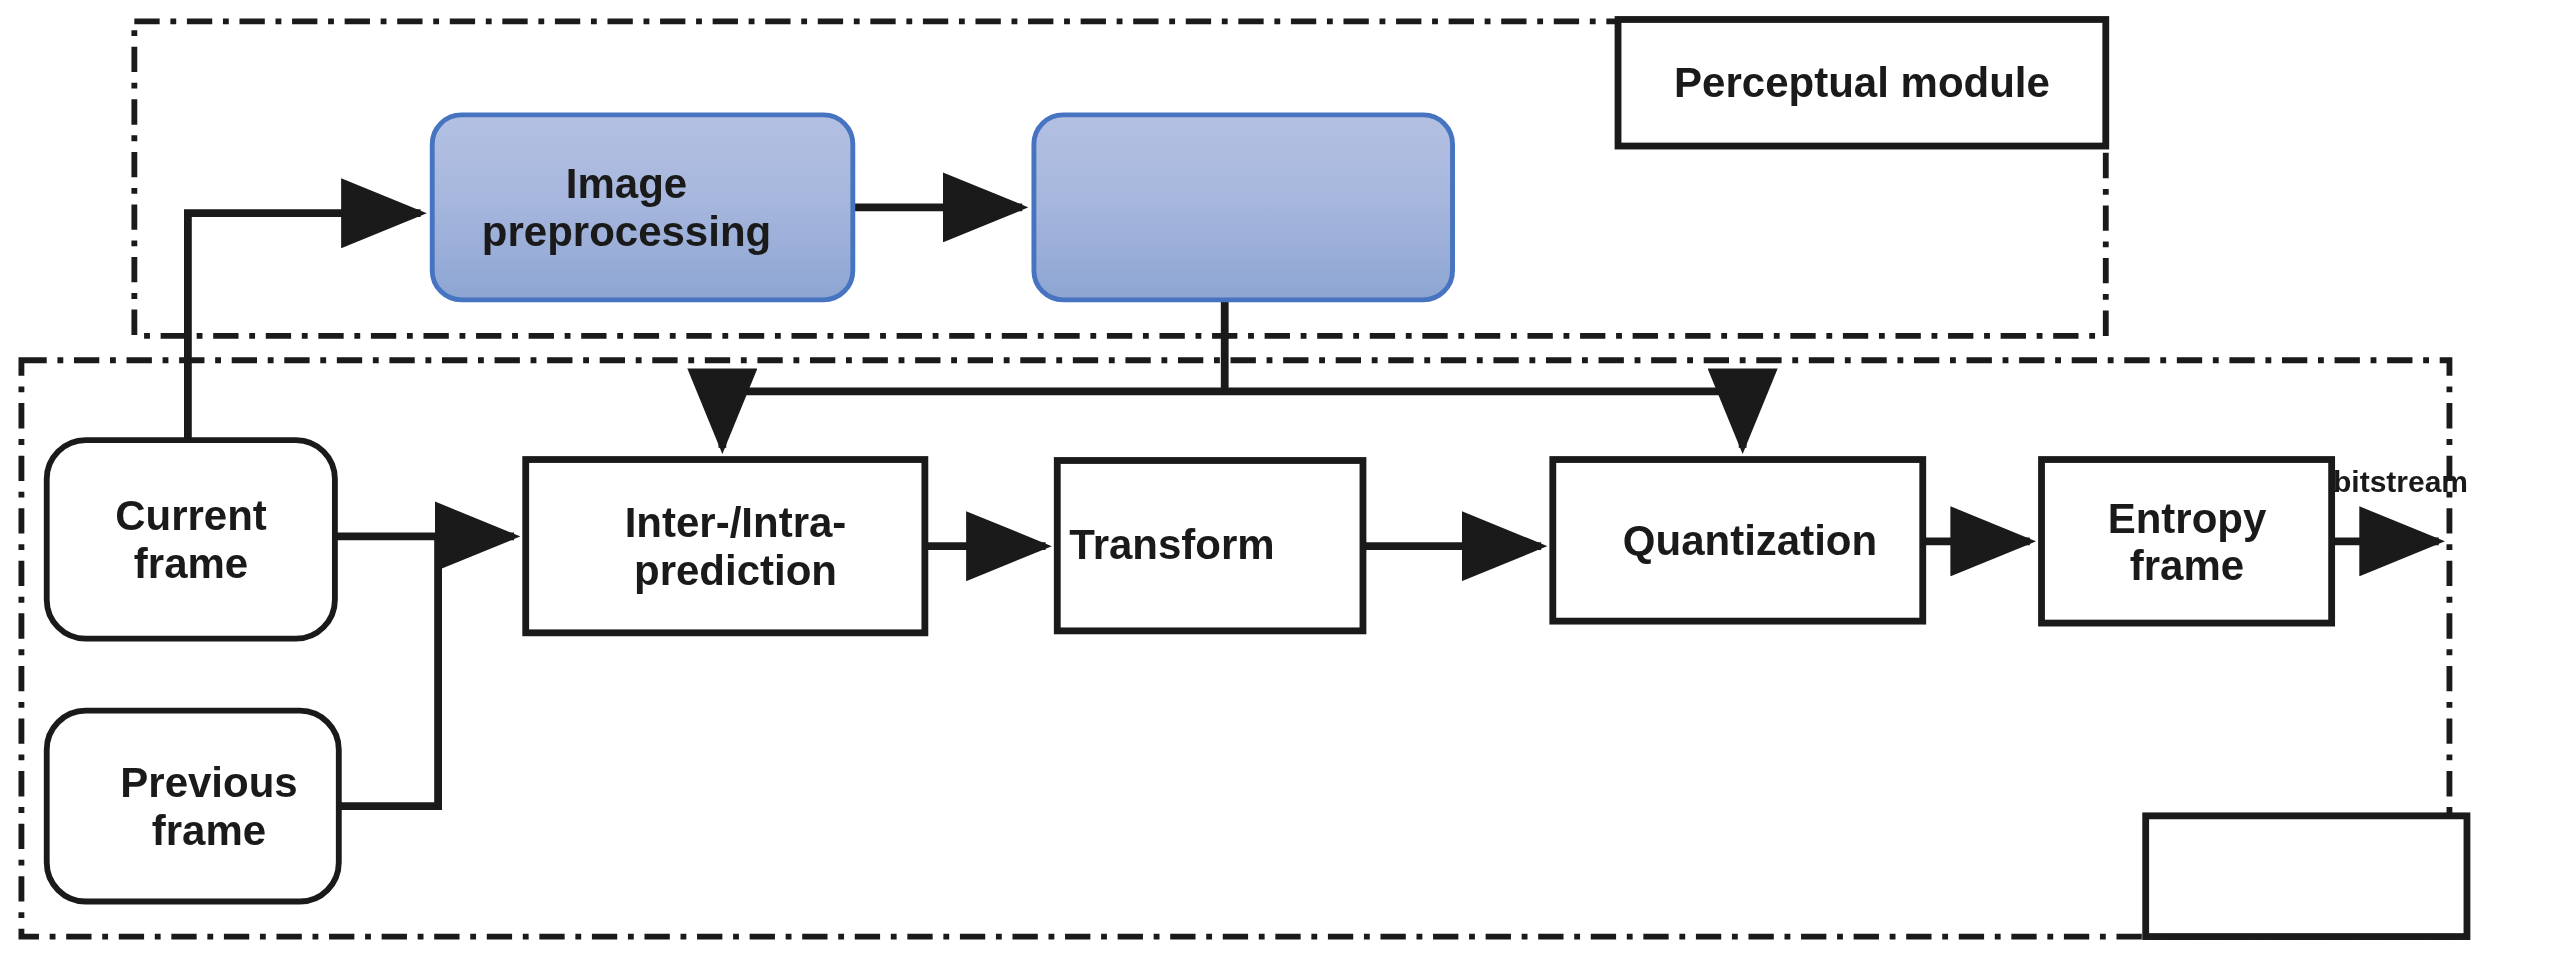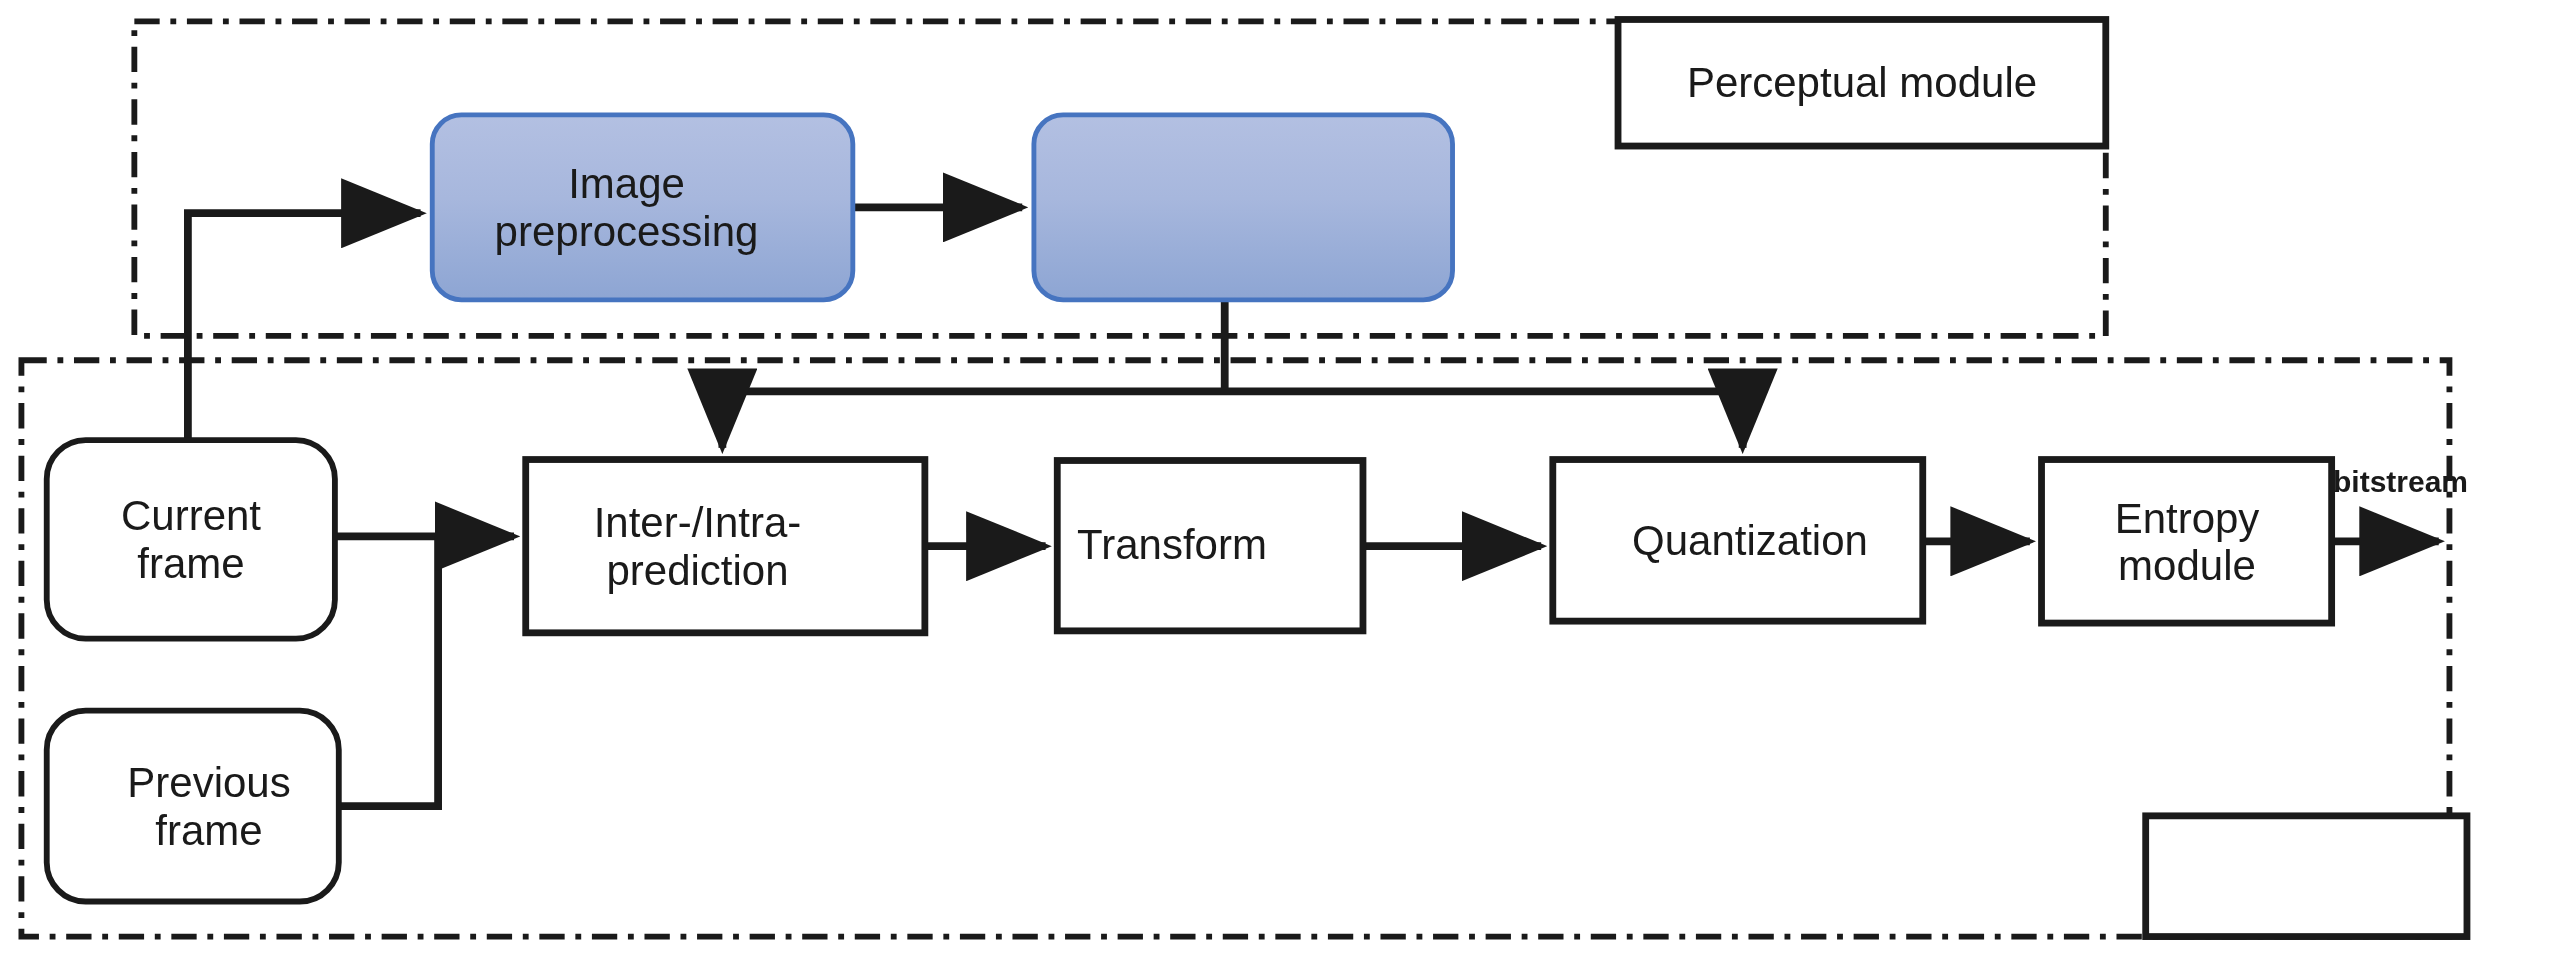--- a/index.html
+++ b/index.html
@@ -25,21 +25,21 @@
     width: 2576px;
     height: 958px;
   }
   .node-label {
     position: absolute;
     display: flex;
     align-items: center;
     justify-content: center;
     text-align: center;
     font-family: "Liberation Sans", sans-serif;
-    font-weight: normal;
+    font-weight: bold;
     color: #1a1a1a;
     line-height: 1.12;
     pointer-events: none;
     white-space: pre-line;
   }
   .proc-label { font-size: 42px; }
   .group-label { font-size: 42px; }
   .edge-label {
     position: absolute;
     font-family: "Liberation Sans", sans-serif;
@@ -120,29 +120,29 @@
   <div class="node-label proc-label" style="left:416px; top:115px; width:421px; height:185px;">Image
 preprocessing</div>
 
 
   <div class="node-label proc-label" style="left:47px; top:440px; width:288px; height:199px;">Current
 frame</div>
 
   <div class="node-label proc-label" style="left:63px; top:711px; width:292px; height:191px;">Previous
 frame</div>
 
-  <div class="node-label proc-label" style="left:498px; top:460px; width:399px; height:173px;text-align:center;">Inter-/Intra-
+  <div class="node-label proc-label" style="left:536px; top:460px; width:399px; height:173px;text-align:center;">Inter-/Intra-
 prediction</div>
 
   <div class="node-label proc-label" style="left:1019px; top:460px; width:306px; height:170px;">Transform</div>
 
   <div class="node-label proc-label" style="left:1565px; top:460px; width:370px; height:162px;">Quantization</div>
 
   <div class="node-label proc-label" style="left:2042px; top:460px; width:290px; height:164px;">Entropy
-module</div>
+frame</div>
 
   <div class="node-label group-label" style="left:1618px; top:19.5px; width:488px; height:127px;">Perceptual module</div>
 
 
   <div class="edge-label" style="left:2333px; top:465px;">bitstream</div>
 
 </div>
 
 
 </body></html>

